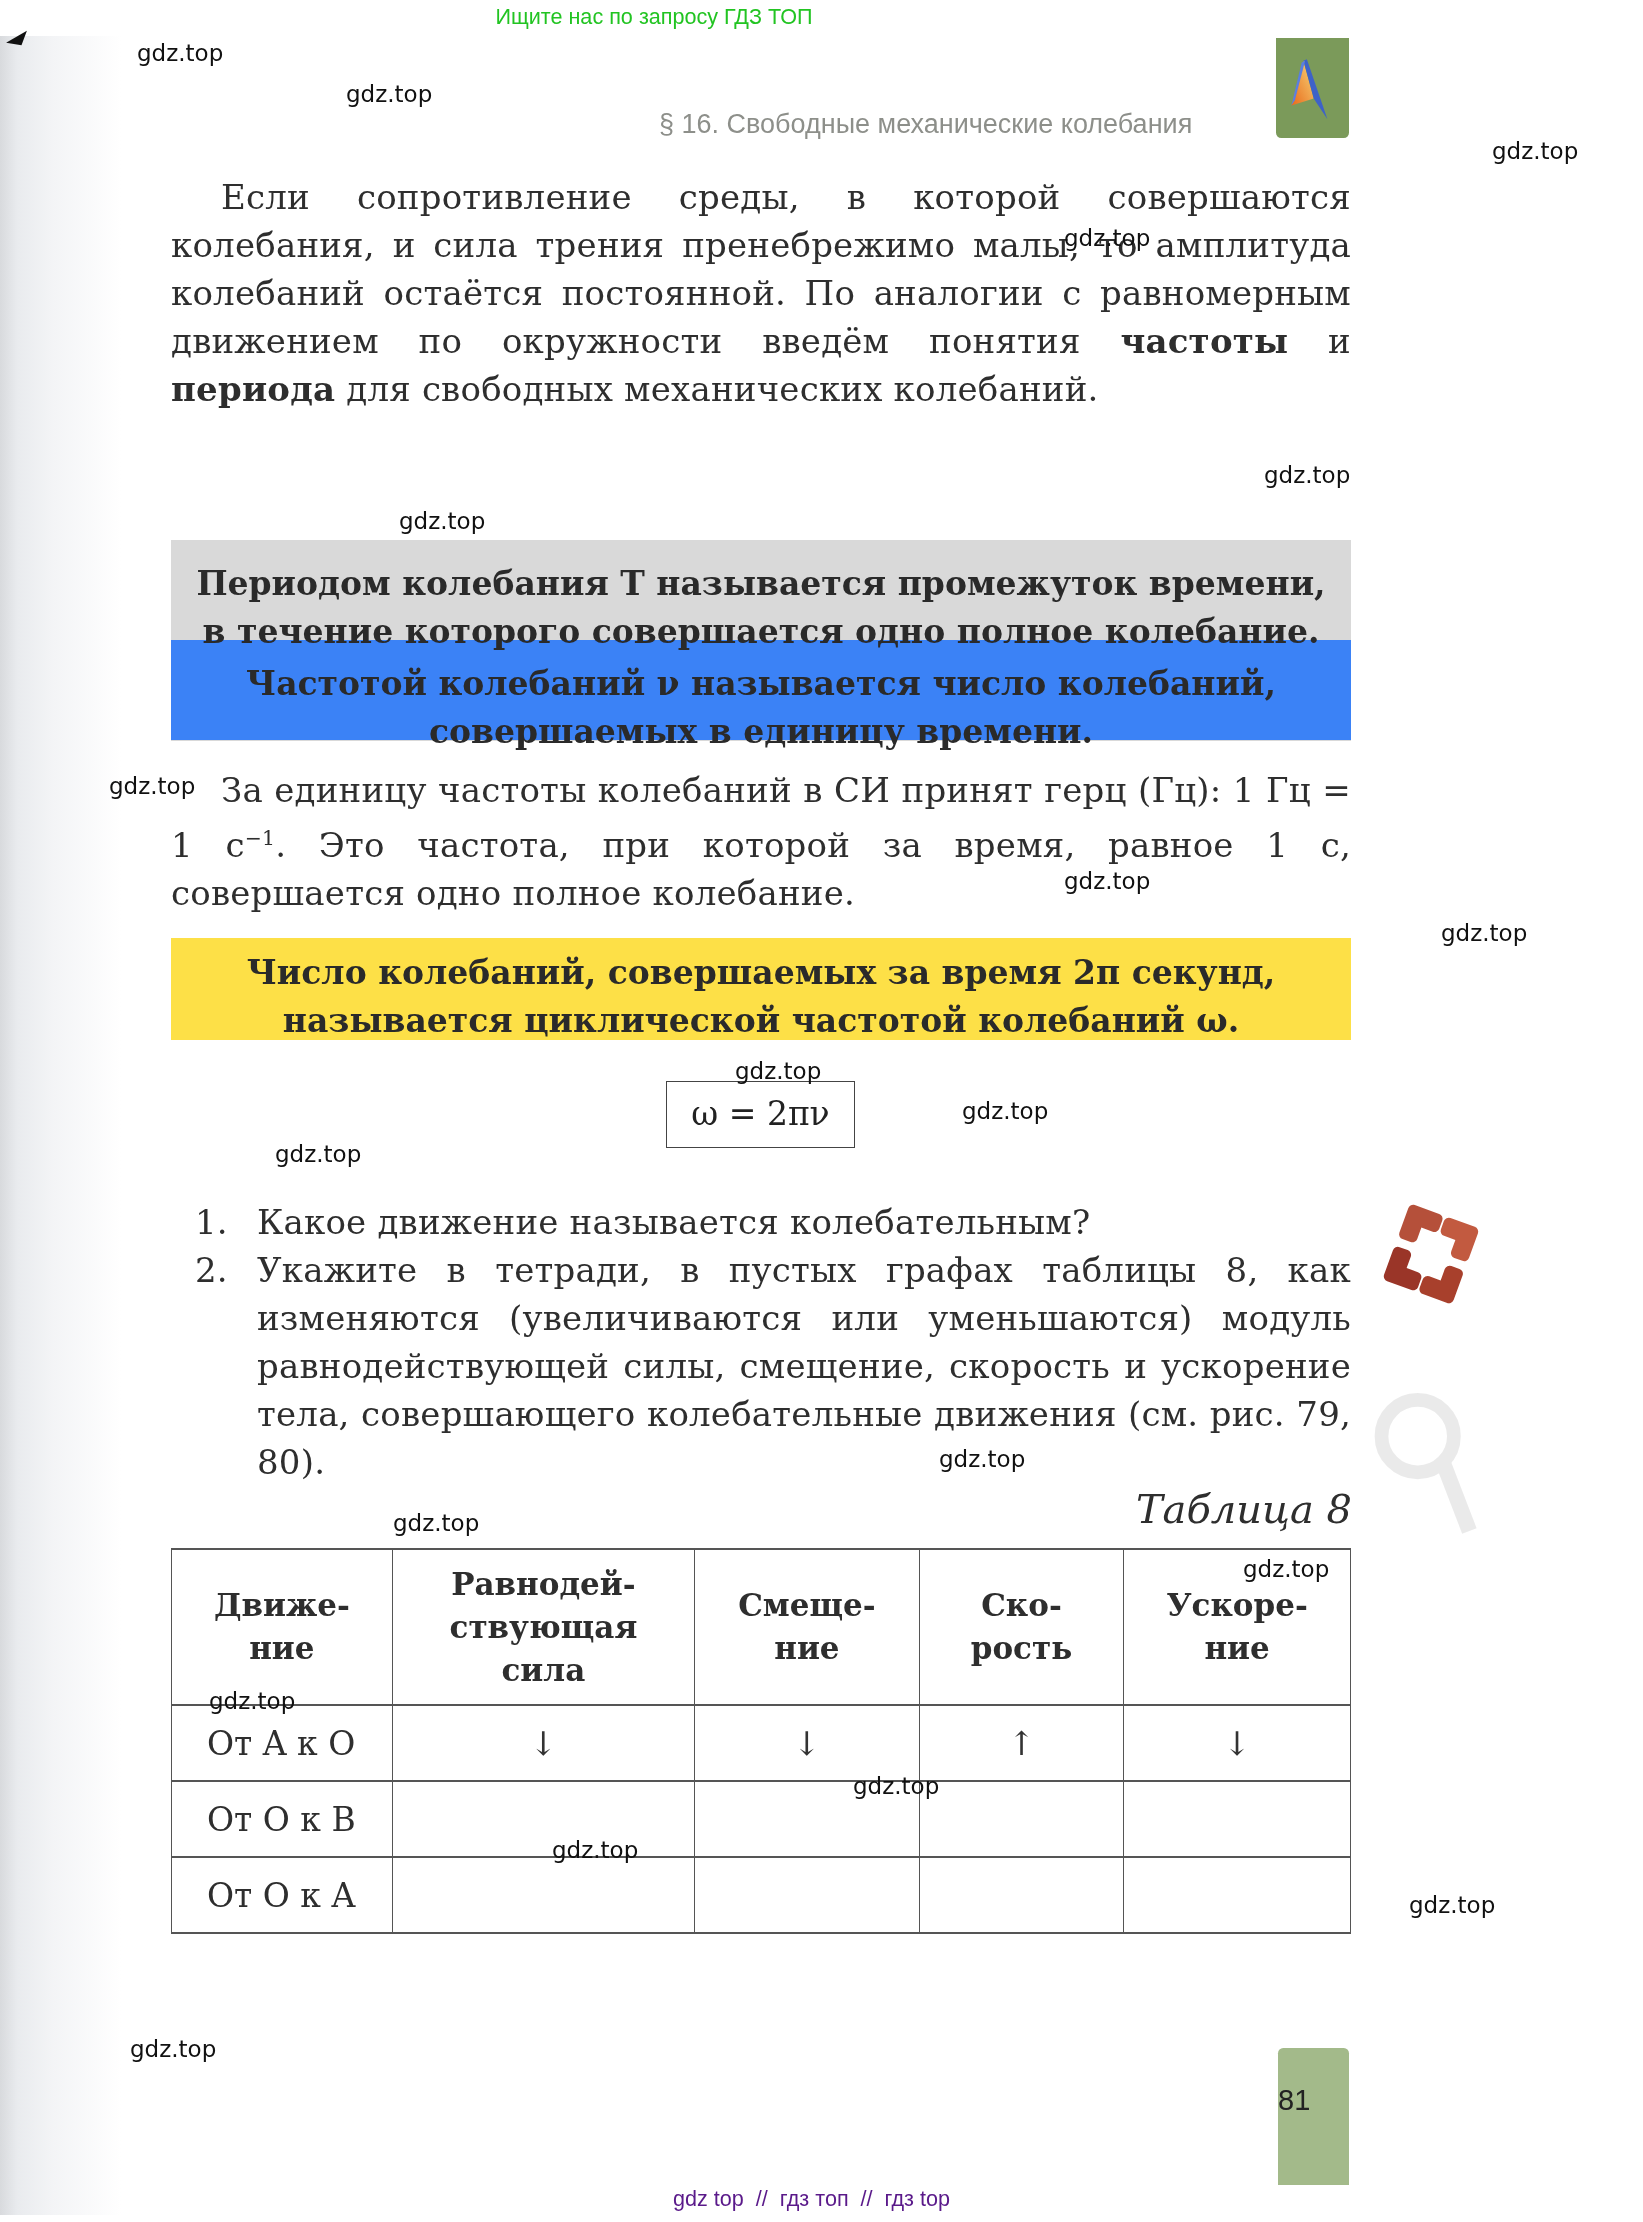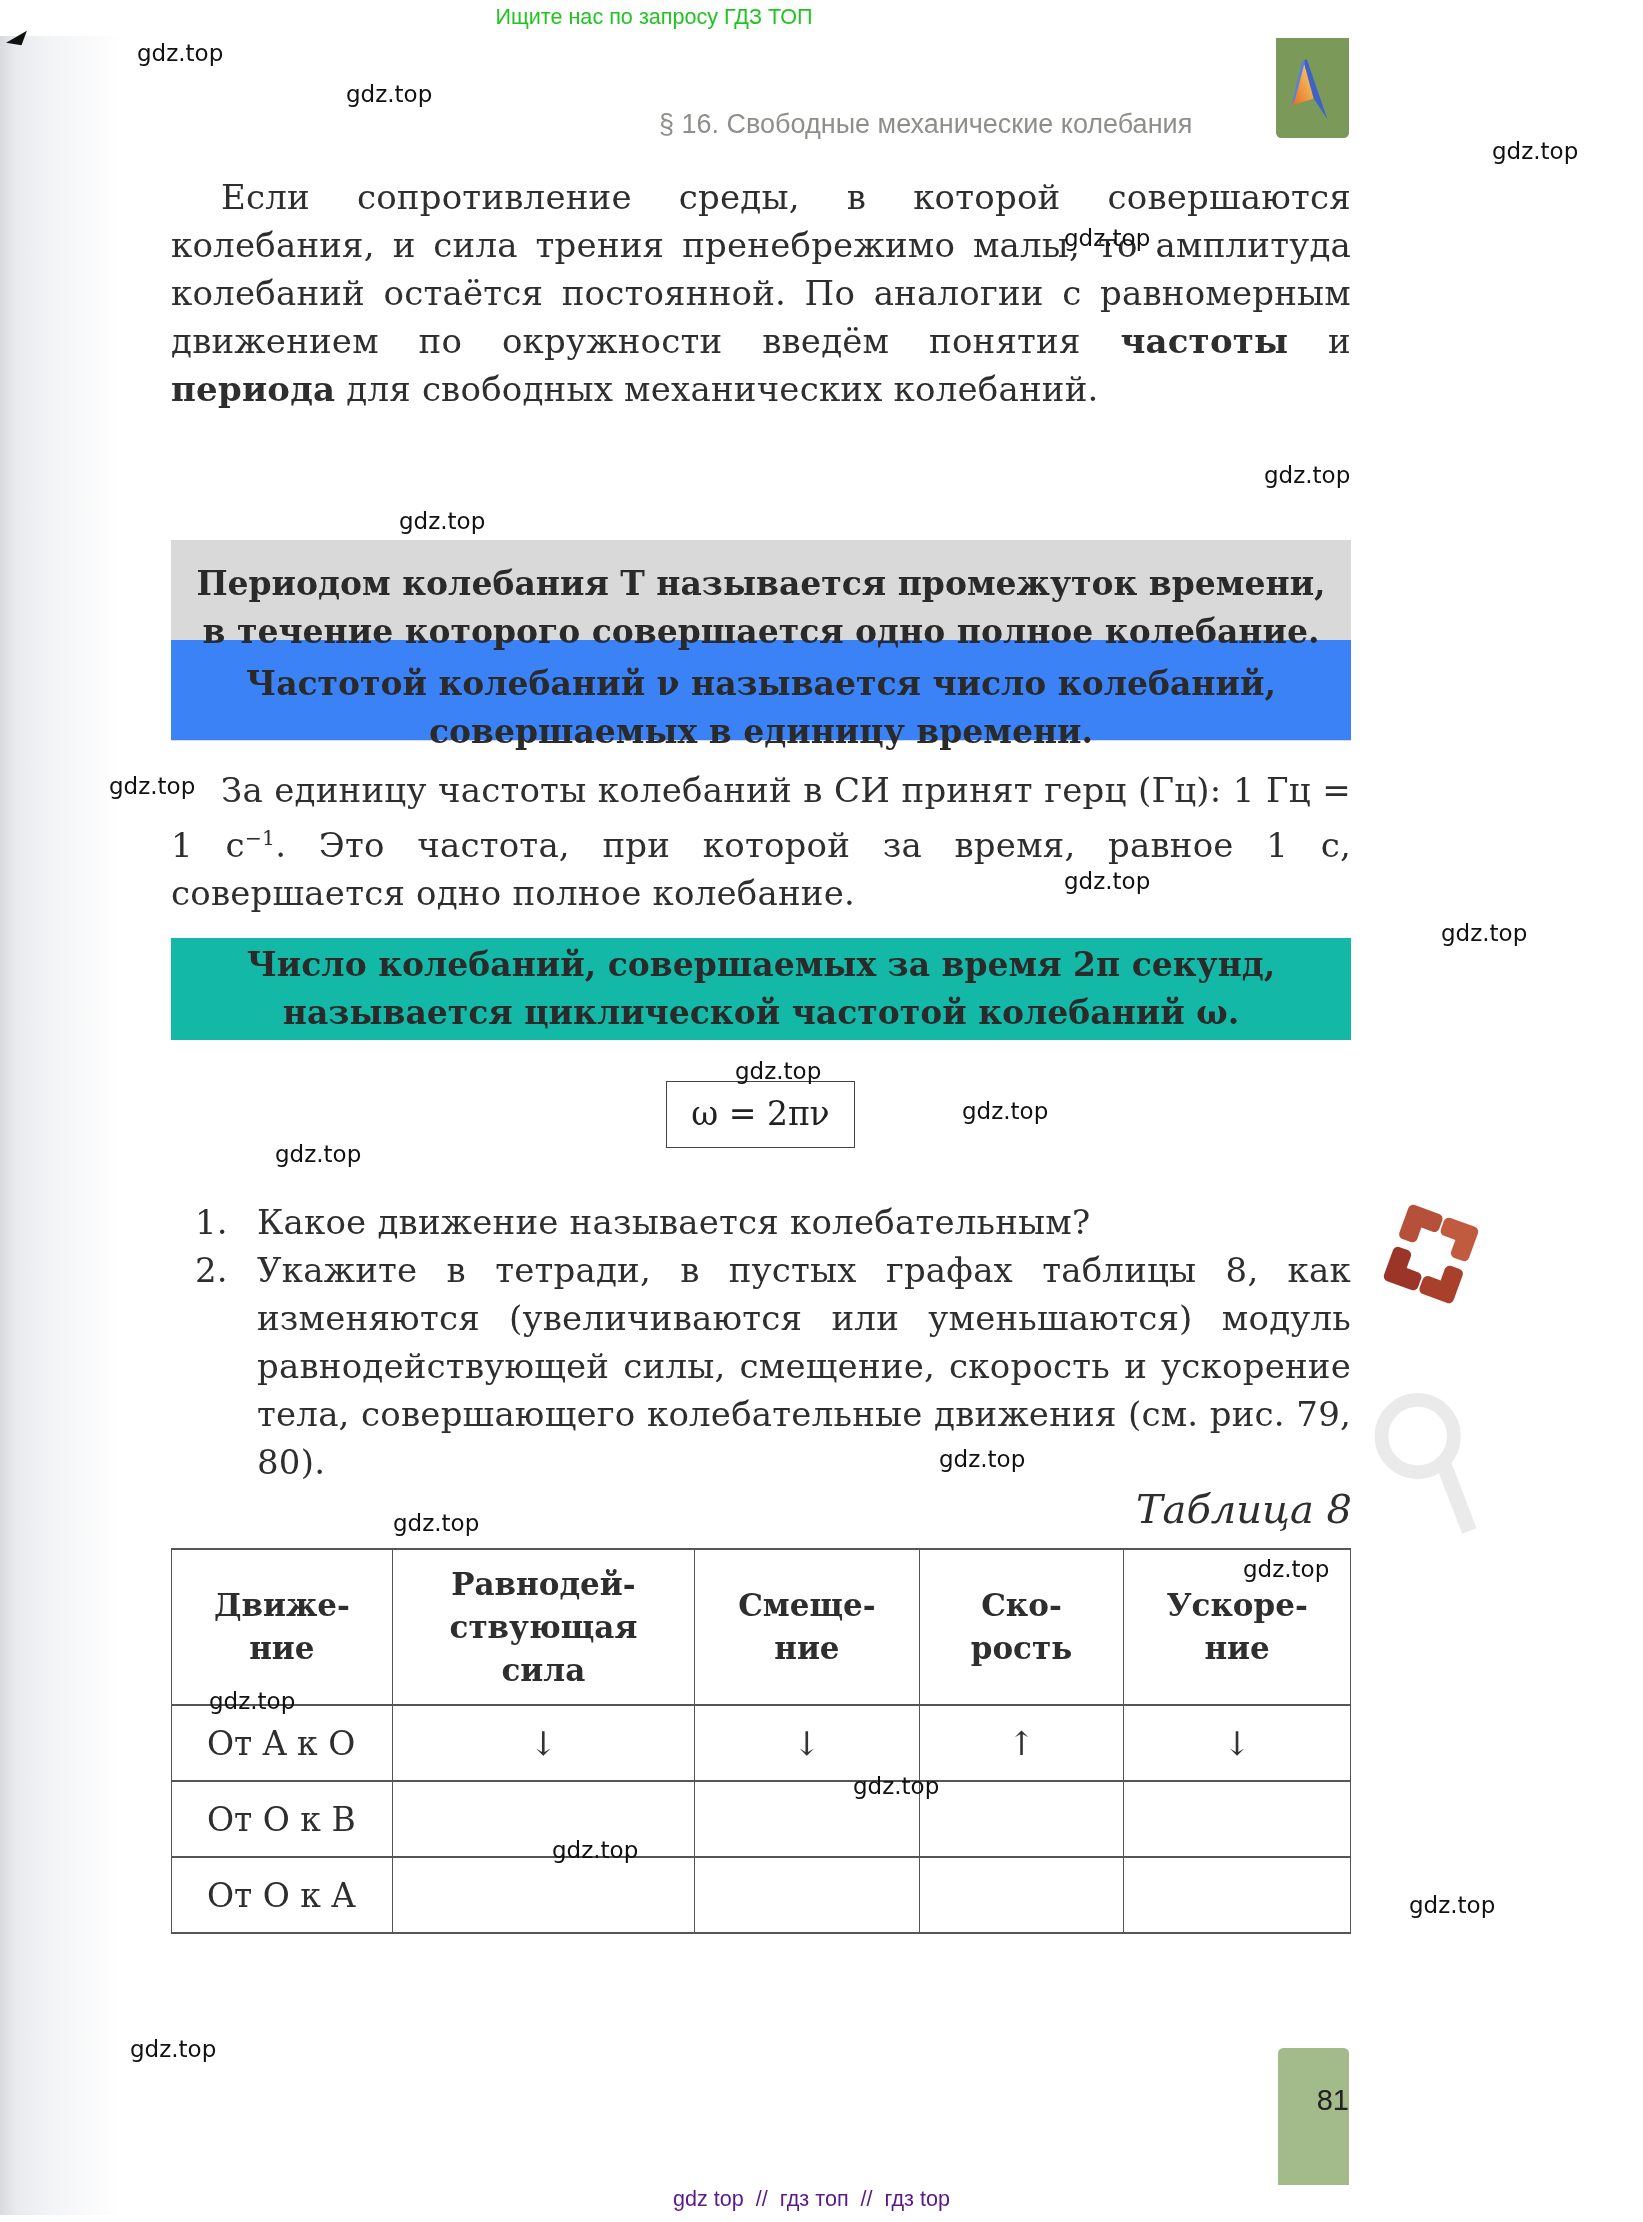--- a/index.html
+++ b/index.html
@@ -42,21 +42,21 @@
   .bold { font-weight: bold; }
   .grey-box {
     background: #d9d9d9;
     text-align: center; font-weight: bold; font-size: 33px; line-height: 48px;
     color: #2a2a2a;
   }
   .box1 { left: 171px; top: 540px; width: 1180px; height: 201px; }
   .box1 .part { height: 100px; padding-top: 20px; box-sizing: border-box; }
   .box1 .part.b { background: #3b82f6; }
   .p2 { left: 171px; top: 766px; width: 1180px; }
-  .box2 { left: 171px; top: 938px; width: 1180px; height: 102px; padding-top: 3px; box-sizing: border-box; background: #14b8a6; }
+  .box2 { left: 171px; top: 938px; width: 1180px; height: 102px; padding-top: 11px; box-sizing: border-box; background: #fde047; }
   .formula-box {
     left: 666px; top: 1081px; width: 189px; height: 67px;
     border: 1.7px solid #444; box-sizing: border-box;
     text-align: center; font-size: 33px; line-height: 64px; color: #222;
   }
   .questions { left: 171px; top: 1198px; width: 1180px; }
   .q { display: flex; }
   .q .num { width: 54px; flex: none; padding-left: 24px; }
   .q .qt { flex: 1; text-align: justify; margin-left: 8px; }
   .table-caption {
@@ -78,21 +78,21 @@
   table.t8 td.rowhead { text-align: left; padding-left: 35px; }
   .arrow { font-size: 38px; color: #333; }
   .col1 { width: 221px; } .col2 { width: 303px; } .col3 { width: 225px; } .col4 { width: 205px; border-radius: 29px; } .col5 { width: 227px; }
   .red-icon { left: 1375px; top: 1198px; width: 112px; height: 112px; }
   .magnifier { left: 1366px; top: 1384px; width: 112px; height: 156px; opacity: 0.08; }
   .page-tab {
     left: 1278px; top: 2048px; width: 71px; height: 137px;
     background: #a3ba8a; border-radius: 5.2px 5.2px 0 0;
   }
   .page-num {
-    position: absolute; left: 0; width: 71px; top: 36px; text-align: right;
+    position: absolute; left: 0; width: 71px; top: 36px; text-align: left;
     font-family: "Liberation Sans", sans-serif; font-size: 29px; color: #222;
   }
   .watermark {
     font-family: "DejaVu Sans", sans-serif; font-size: 23px; color: #111;
   }
   .footer {
     left: 673px; top: 2186px;
     font-family: "Liberation Sans", sans-serif; font-size: 21.6px; color: #5a1a8a;
     white-space: pre;
   }

